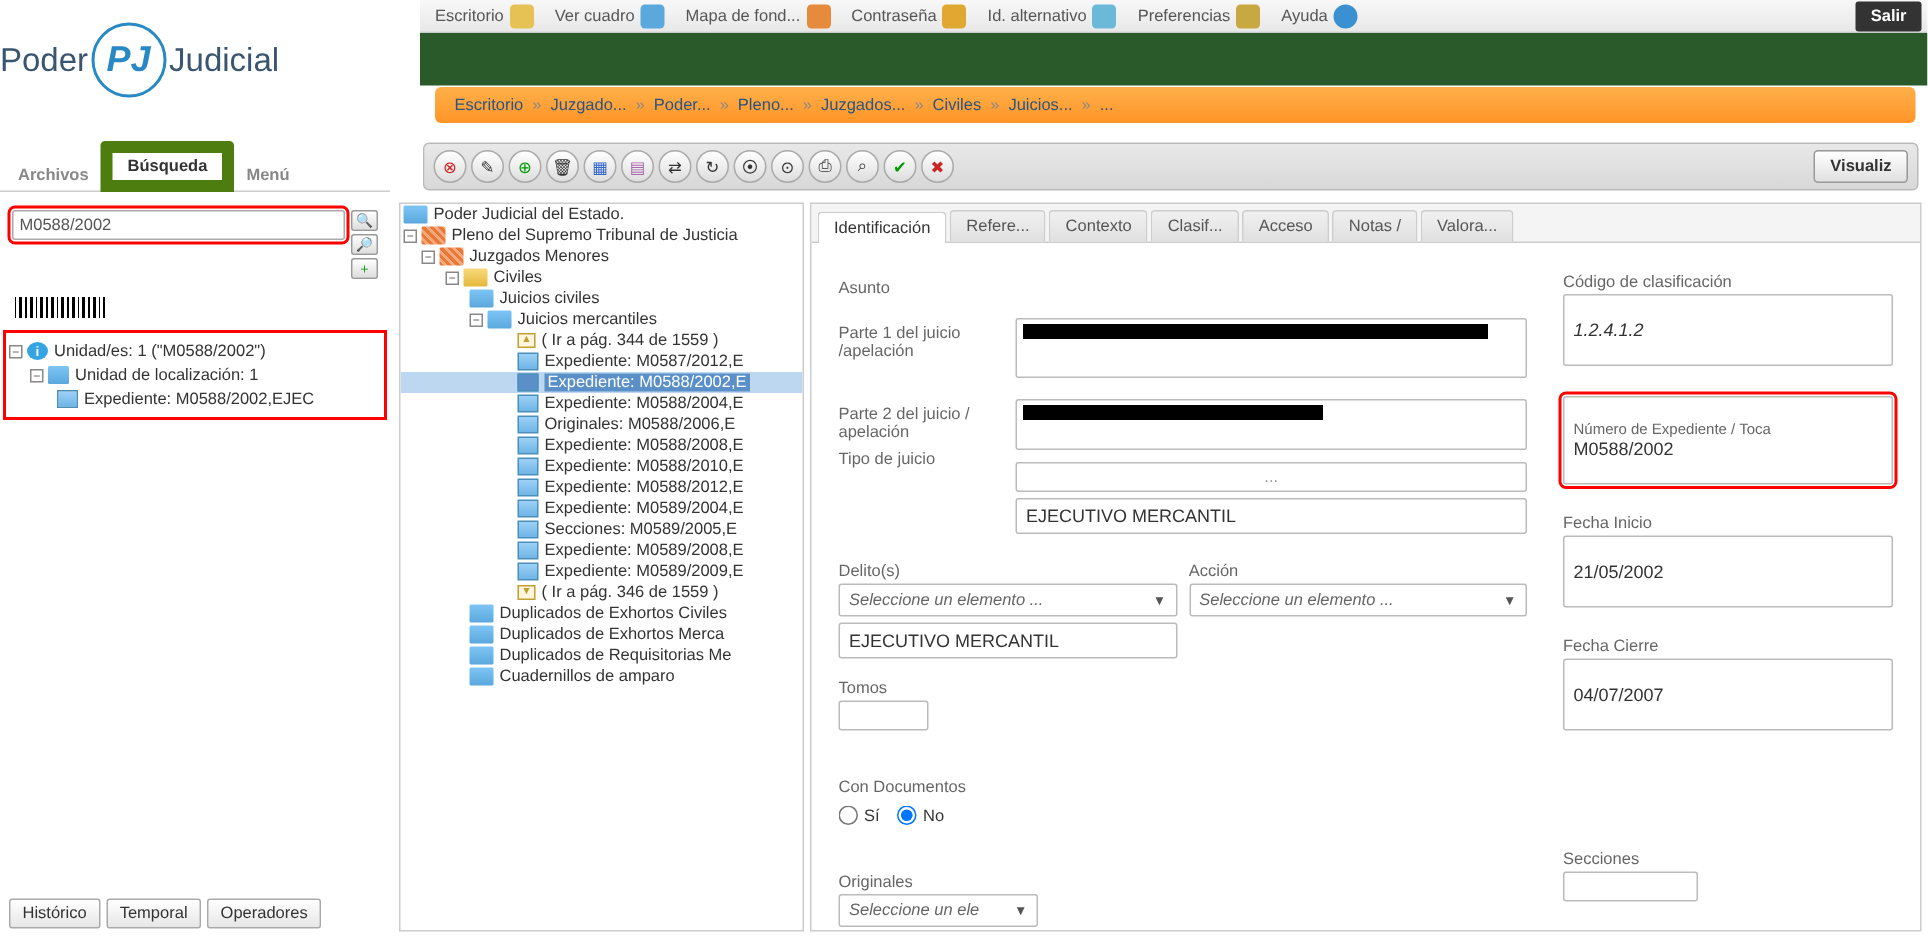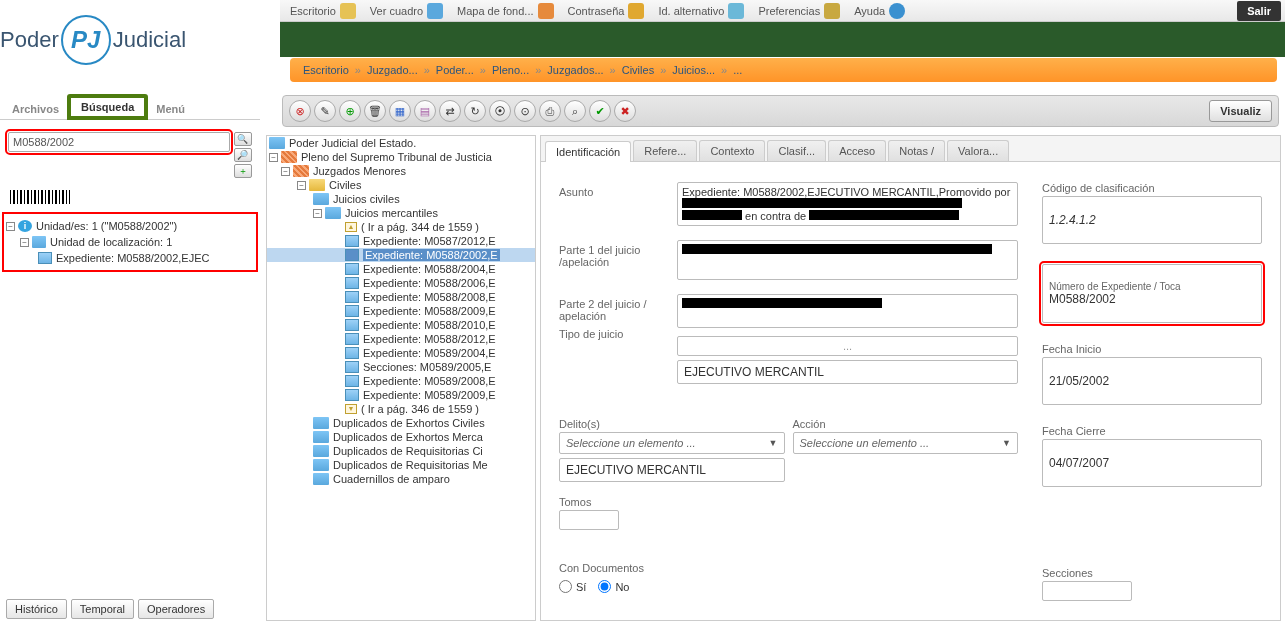--- a/index.html
+++ b/index.html
@@ -23,21 +23,21 @@
 .breadcrumb { position: absolute; top: 58px; left: 290px; right: 8px; height: 24px; background: linear-gradient(#ffb04a, #ff9428); border-radius: 4px; display: flex; align-items: center; padding: 0 10px; font-size: 11px; color: #555; }
 .breadcrumb span { margin: 0 3px; }
 .bc-link { color: #2a5580; cursor: pointer; }
 .bc-sep { color: #888; }
 
 
 .left-panel { position: absolute; top: 85px; left: 0; width: 260px; bottom: 0; background: #fff; }
 .left-tabs { display: flex; align-items: flex-end; font-size: 11px; color: #888; padding: 8px 4px 0; border-bottom: 1px solid #ccc; }
 .left-tab { padding: 4px 8px; cursor: pointer; font-weight: bold; }
 .left-tab.active { border: 1px solid #ccc; border-bottom: 1px solid #fff; border-radius: 3px 3px 0 0; background: #fff; position: relative; top: 1px; color: #333; }
-.left-tab.hl { border: 4px solid #4d7c0f; padding: 3px 10px; }
+.left-tab.hl { border: 8px solid #4d7c0f; padding: 3px 10px; }
 
 .search-box { margin: 12px 8px; display: flex; align-items: flex-start; }
 .search-input { flex: 1; border: 1px solid #aaa; border-radius: 2px; padding: 3px 4px; font-size: 11px; color: #555; outline: 2px solid red; outline-offset: 1px; }
 .search-btns { margin-left: 4px; display: flex; flex-direction: column; gap: 2px; }
 .sbtn { width: 18px; height: 14px; border: 1px solid #999; border-radius: 2px; background: linear-gradient(#fff,#ddd); cursor: pointer; display: flex; align-items: center; justify-content: center; font-size: 9px; }
 
 .barcode { margin: 6px 10px; height: 14px; background: repeating-linear-gradient(90deg, #000 0 1px, transparent 1px 3px, #000 3px 5px, transparent 5px 7px); width: 60px; }
 
 .results-tree { margin: 8px 2px; border: 2px solid red; padding: 4px 2px; font-size: 11px; }
 .rt-row { display: flex; align-items: center; padding: 2px 0; cursor: pointer; }
@@ -87,21 +87,21 @@
 .redact { background: #000; color: #000; display: inline-block; height: 10px; }
 
 .rlabel { color: #666; font-size: 11px; margin-bottom: 2px; }
 .rbox { border: 1px solid #bbb; border-radius: 2px; padding: 16px 6px; font-size: 12px; background: #fff; }
 .rbox.hl { outline: 2px solid red; outline-offset: 1px; }
 .rbox.hl .rlabel-inline { font-size: 10px; color: #666; }
 
 .sel { border: 1px solid #bbb; border-radius: 2px; padding: 4px 6px; font-size: 11px; background: #fff; width: 100%; font-style: italic; color: #666; display: flex; justify-content: space-between; align-items: center; cursor: pointer; }
 .sel::after { content: "▼"; font-size: 9px; color: #555; }
 
-.sub-grid { display: grid; grid-template-columns: 1fr 1fr; gap: 8px; margin-top: 20px; }
+.sub-grid { display: grid; grid-template-columns: 1fr 1fr; gap: 8px; margin-top: 5px; }
 
 .radio-grp { display: flex; gap: 12px; align-items: center; margin-top: 6px; }
 .radio-grp label { display: flex; align-items: center; gap: 4px; cursor: pointer; }
 input[type=radio] { cursor: pointer; }
 
 .small-input { width: 60px; border: 1px solid #bbb; border-radius: 2px; padding: 3px; font-size: 11px; }
 </style>
 </head>
 <body>
 
@@ -261,29 +261,25 @@
   <div class="mt-row ind5 selected">
       <span class="mt-doc"></span>
       <span>Expediente: M0588/2002,E</span>
     </div>
   <div class="mt-row ind5">
       <span class="mt-doc"></span>
       <span>Expediente: M0588/2004,E</span>
     </div>
   <div class="mt-row ind5">
       <span class="mt-doc"></span>
-      <span>Expediente: M0588/2006,E</span>
+      <span>Originales: M0588/2006,E</span>
     </div>
   <div class="mt-row ind5">
       <span class="mt-doc"></span>
       <span>Expediente: M0588/2008,E</span>
-    </div>
-  <div class="mt-row ind5">
-      <span class="mt-doc"></span>
-      <span>Expediente: M0588/2009,E</span>
     </div>
   <div class="mt-row ind5">
       <span class="mt-doc"></span>
       <span>Expediente: M0588/2010,E</span>
     </div>
   <div class="mt-row ind5">
       <span class="mt-doc"></span>
       <span>Expediente: M0588/2012,E</span>
     </div>
   <div class="mt-row ind5">
@@ -306,24 +302,20 @@
       <span class="mt-page">▼</span>
       <span>( Ir a pág. 346 de 1559 )</span>
     </div>
   <div class="mt-row ind3">
       <span class="mt-folder blue"></span>
       <span>Duplicados de Exhortos Civiles</span>
     </div>
   <div class="mt-row ind3">
       <span class="mt-folder blue"></span>
       <span>Duplicados de Exhortos Merca</span>
-    </div>
-  <div class="mt-row ind3">
-      <span class="mt-folder blue"></span>
-      <span>Duplicados de Requisitorias Ci</span>
     </div>
   <div class="mt-row ind3">
       <span class="mt-folder blue"></span>
       <span>Duplicados de Requisitorias Me</span>
     </div>
   <div class="mt-row ind3">
       <span class="mt-folder blue"></span>
       <span>Cuadernillos de amparo</span>
     </div>
 </div>
@@ -335,21 +327,20 @@
     <div class="ftab">Contexto</div>
     <div class="ftab">Clasif...</div>
     <div class="ftab">Acceso</div>
     <div class="ftab">Notas /</div>
     <div class="ftab">Valora...</div>
   </div>
   <div class="form-body">
     <div class="left-col">
       <div class="frow">
         <div class="flabel">Asunto</div>
-        <div class="fta tall">Expediente: M0588/2002,EJECUTIVO MERCANTIL,Promovido por<br><span class="redact" style="width:280px"></span><br><span class="redact" style="width:60px"></span> en contra de <span class="redact" style="width:150px"></span></div>
       </div>
       <div class="frow">
         <div class="flabel">Parte 1 del juicio /apelación</div>
         <div class="fta tall"><span class="redact" style="width:310px"></span></div>
       </div>
       <div class="frow">
         <div class="flabel"><span>Parte 2 del juicio / apelación</span><br><span style="position:relative;top:6px">Tipo de juicio</span></div>
         <div>
           <div class="fta" style="min-height:34px"><span class="redact" style="width:200px"></span></div>
           <div style="height:8px"></div>
@@ -387,21 +378,21 @@
                 <span>Sí</span>
               </label>
             <label>
                 <input type="radio" name="cd" checked="" style="">
                 <span>No</span>
               </label>
           </div>
         </div>
         <div>
           <div class="rlabel">Originales</div>
-          <div class="sel" style="width:164px">
+          <div class="sel" style="width:133px">
               <span>Seleccione un ele</span>
             </div>
         </div>
       </div>
     </div>
     <div class="right-col">
       <div>
         <div class="rlabel">Código de clasificación</div>
         <div class="rbox"><i>1.2.4.1.2</i></div>
       </div>

